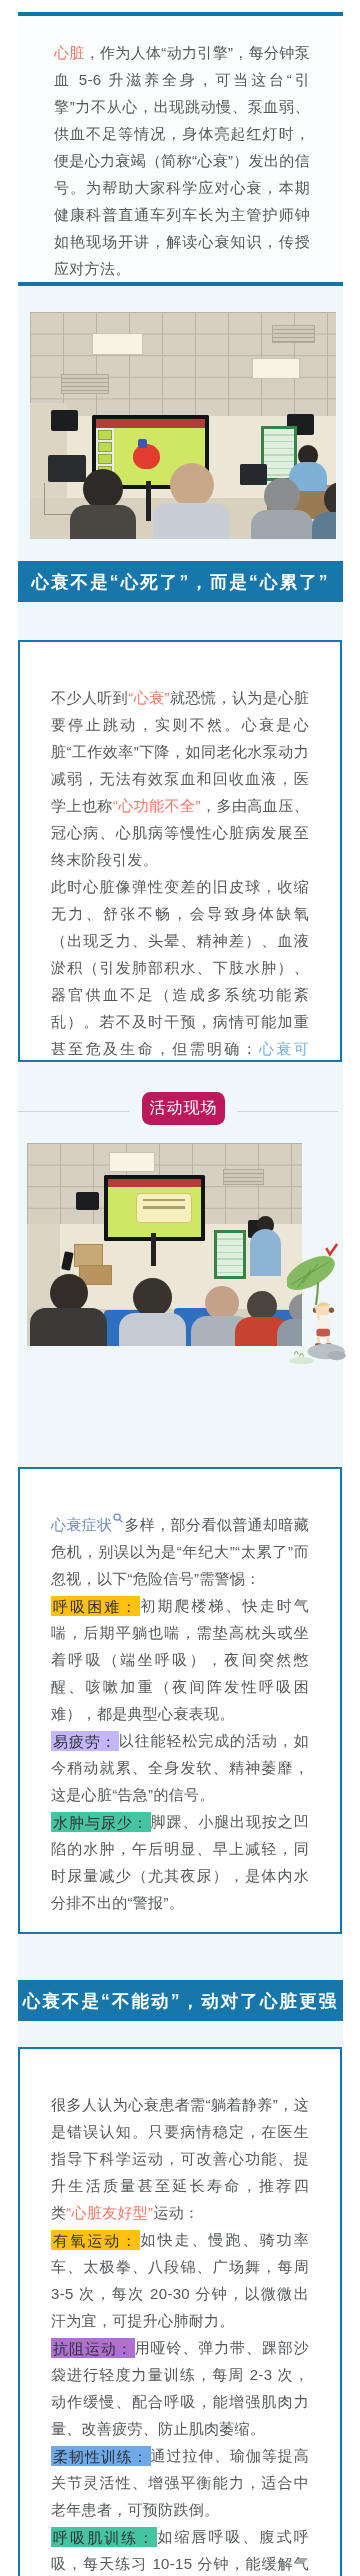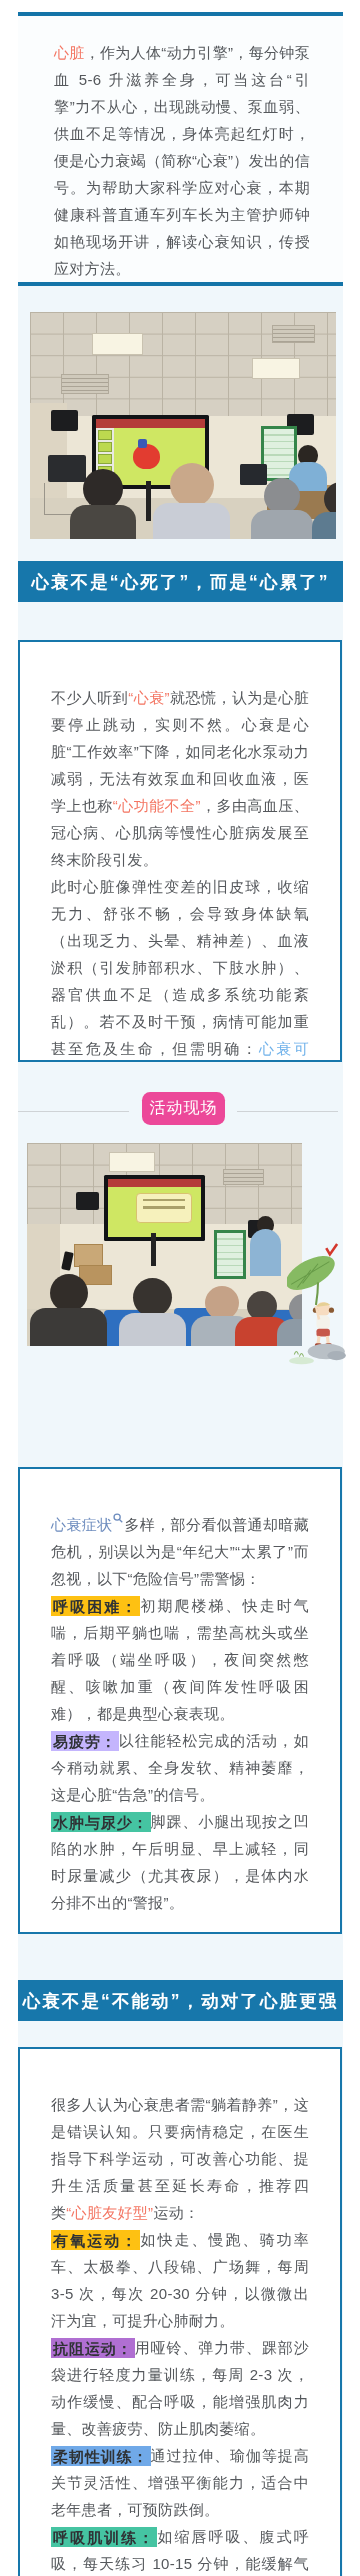--- a/index.html
+++ b/index.html
@@ -54,28 +54,28 @@
   .phone{position:absolute;width:9.3px;height:17.5px;background:#1a1a1a;border-radius:1.5px;transform:rotate(12deg);}
 
   .band{position:absolute;left:18px;width:325px;height:41px;background:#1777ab;display:flex;align-items:center;justify-content:center;}
   .band span{color:#ffffff;font-size:17.5px;font-weight:bold;letter-spacing:2.1px;white-space:nowrap;}
   .band1{top:561px;} .band2{top:1400px;} .band3{top:1980px;}
 
   .cardbox{position:absolute;left:18px;width:320px;background:#ffffff;border:2.1px solid #1777ab;overflow:hidden;}
   .box1{top:640px;height:418px;} .box2{top:1467px;height:463px;} .box3{top:2047px;height:571px;}
   .cardbox p{margin:0;padding:0 31px;font-size:15px;line-height:27px;letter-spacing:0.3px;color:#55585c;text-align:justify;}
   .cardbox p.first{padding-top:42px;}
-  .hl{color:#2f3235;padding:1.5px 2.1px;font-weight:bold;}
+  .hl{color:#2f3235;padding:1.5px 2.1px;}
   .hl-yellow{background:#fec112;} .hl-green{background:#c4b5fd;} .hl-teal{background:#45c4a2;}
   .hl-purple{background:#b06fd2;} .hl-blue{background:#70a9e8;}
 
   .badge-row{position:absolute;left:18px;top:1092px;width:325px;height:33px;}
   .badge-row .hline{position:absolute;top:18.5px;height:1px;background:#cfd3d6;}
   .badge-row .hl-left{left:0;width:111px;} .badge-row .hl-right{right:5.2px;width:101px;}
-  .gallery-badge{position:absolute;left:124px;top:0;width:83px;height:33px;background:#ec4899;border-radius:8.2px;
+  .gallery-badge{position:absolute;left:124px;top:0;width:83px;height:33px;background:#be185d;border-radius:8.2px;
      display:flex;align-items:center;justify-content:center;color:#fff;font-size:16px;letter-spacing:1px;}
 
   .kid-illu{position:absolute;left:287px;top:1241px;}
 </style>
 </head>
 <body>
 
 <div class="page">
   <div class="content-bg"></div>
 

